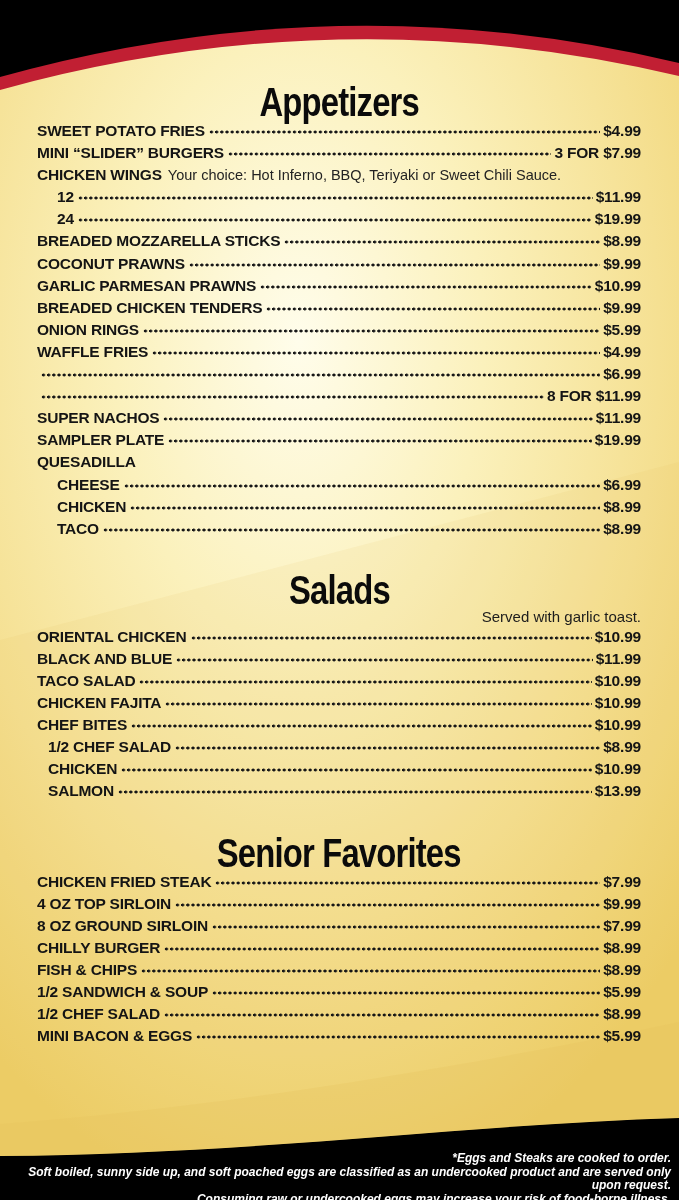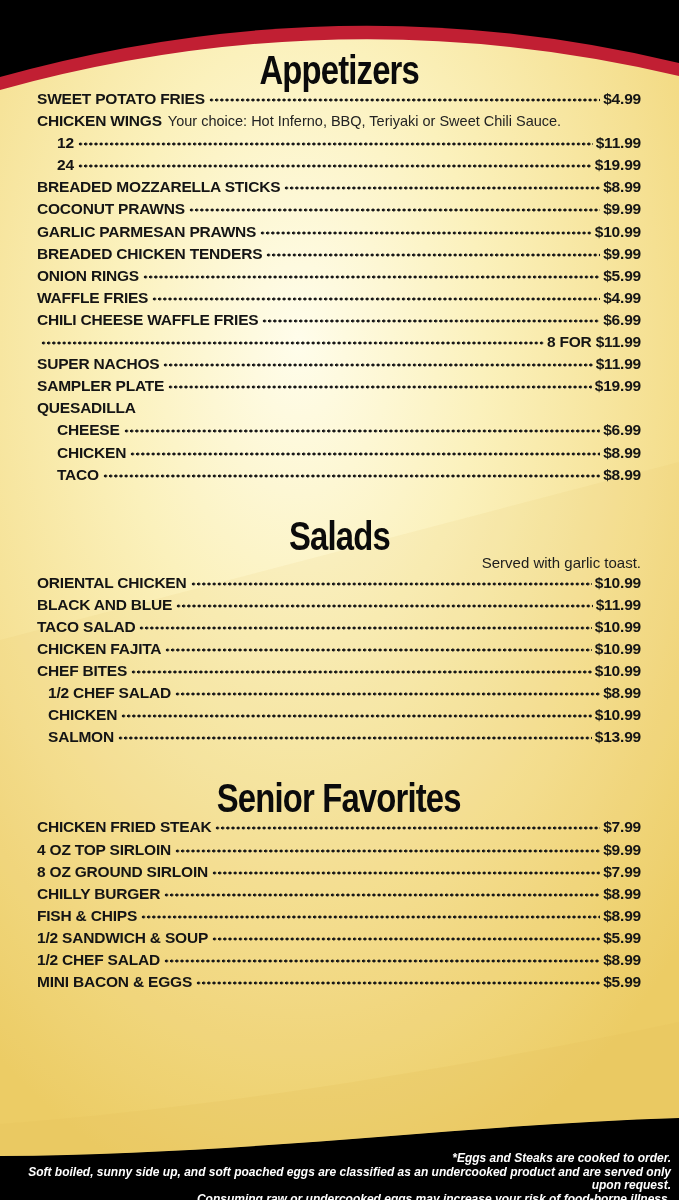--- a/index.html
+++ b/index.html
@@ -4,21 +4,21 @@
 <style>
   html,body{margin:0;padding:0;background:#000;}
   .stage{
     position:relative;width:679px;height:1200px;overflow:hidden;
     background:#000;font-family:"Liberation Sans",sans-serif;
     -webkit-font-smoothing:antialiased;
   }
   svg.bg{position:absolute;left:0;top:0;width:679px;height:1200px;display:block;}
   .content{
     position:absolute;left:0;top:0;right:0;bottom:0;
-    padding:52px 38px 0 37px;box-sizing:border-box;color:#121212;
+    padding:84px 38px 0 37px;box-sizing:border-box;color:#121212;
   }
   .section + .section{margin-top:30px;}
   .section-title{
     text-align:center;font-size:40px;line-height:36px;font-weight:bold;
     color:#0b0b0b;margin:0;white-space:nowrap;
   }
   .section-title > span{
     display:inline-block;transform:scaleX(0.82);transform-origin:center;
     letter-spacing:-1px;
   }
@@ -80,20 +80,25 @@
     <div id="menu-sections">
         <div class="section">
           <h2 class="section-title"><span>Appetizers</span></h2>
           <div class="rows">
             <div class="row">
               <span>SWEET POTATO FRIES</span>
               <span class="dots"></span>
               <span class="price">$4.99</span>
             </div>
             <div class="row">
+              <span>MINI “SLIDER” BURGERS</span>
+              <span class="dots"></span>
+              <span class="price">3 FOR $7.99</span>
+            </div>
+            <div class="row">
               <span>CHICKEN WINGS</span>
               <span class="desc">Your choice: Hot Inferno, BBQ, Teriyaki or Sweet Chili Sauce.</span>
             </div>
             <div class="row ind2">
               <span>12</span>
               <span class="dots"></span>
               <span class="price">$11.99</span>
             </div>
             <div class="row ind2">
               <span>24</span>
@@ -124,21 +129,20 @@
               <span>ONION RINGS</span>
               <span class="dots"></span>
               <span class="price">$5.99</span>
             </div>
             <div class="row">
               <span>WAFFLE FRIES</span>
               <span class="dots"></span>
               <span class="price">$4.99</span>
             </div>
             <div class="row">
-              <span>CHILI CHEESE WAFFLE FRIES</span>
               <span class="dots"></span>
               <span class="price">$6.99</span>
             </div>
             <div class="row">
               <span class="dots"></span>
               <span class="price">8 FOR $11.99</span>
             </div>
             <div class="row">
               <span>SUPER NACHOS</span>
               <span class="dots"></span>

